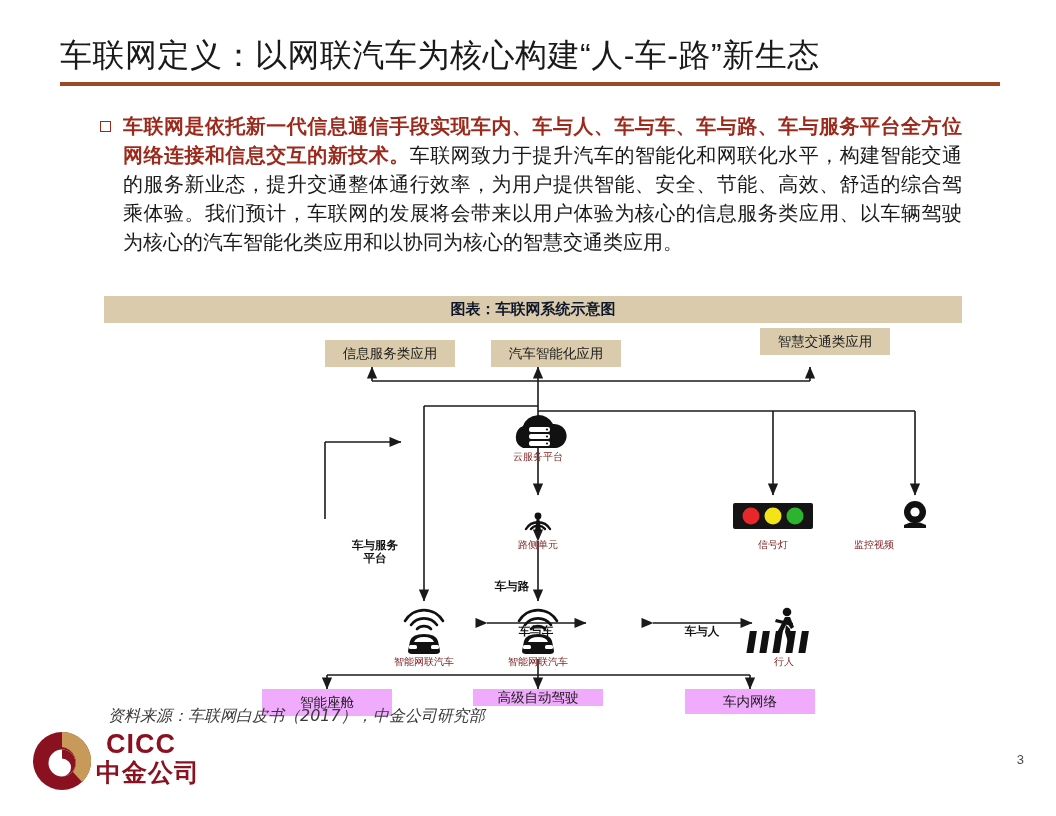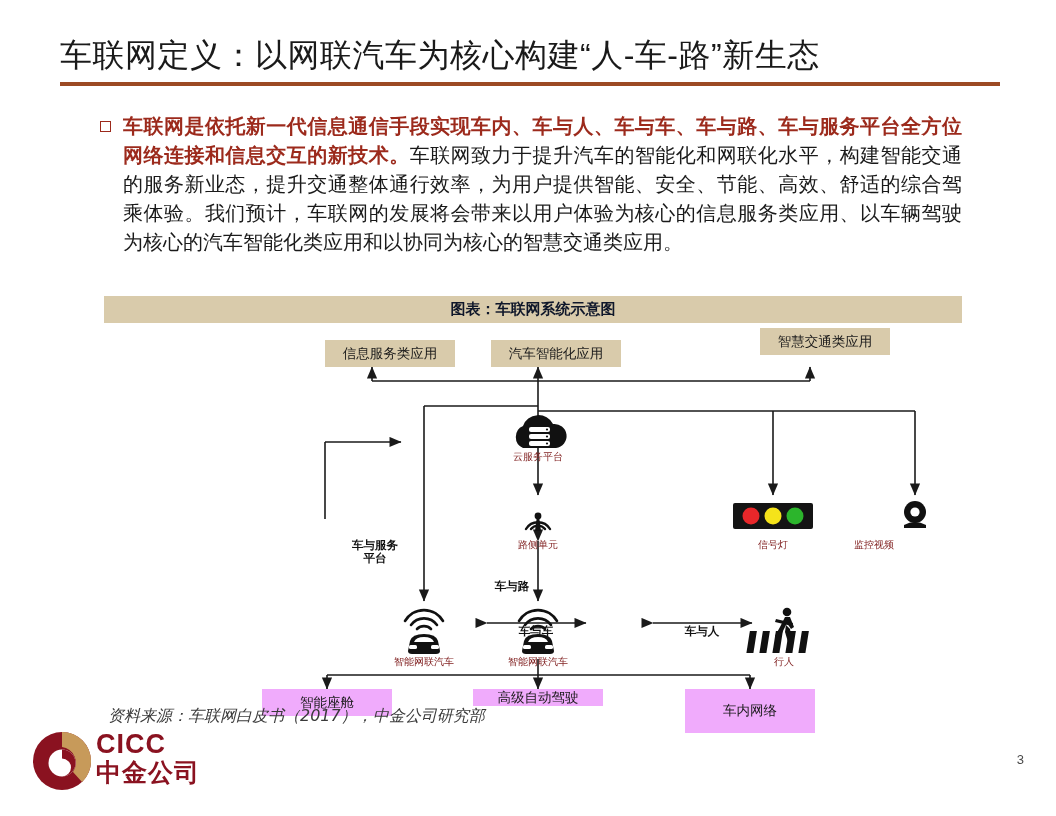--- a/index.html
+++ b/index.html
@@ -62,21 +62,21 @@
   svg{display:block;overflow:visible;}
 
   
   .source{
     position:absolute;left:108px;top:706px;font-size:16px;font-style:italic;
     color:#3a3a3a;white-space:nowrap;
     font-family:"DejaVu Sans","Liberation Sans",sans-serif;
   }
   .logo{position:absolute;left:30px;top:730px;width:230px;height:62px;}
   .logo-text{position:absolute;left:96px;top:730px;}
-  .logo-cicc{font-size:27px;font-weight:bold;color:#8a1220;letter-spacing:1px;line-height:28px;}
+  .logo-cicc{font-size:27px;font-weight:bold;color:#8a1220;letter-spacing:1px;line-height:28px;margin-left:10px;}
   .logo-cn{font-size:25px;font-weight:bold;color:#8a1220;letter-spacing:1px;line-height:28px;}
   .page-no{position:absolute;right:32px;top:752px;font-size:13px;color:#4a4a4a;}
 </style>
 </head>
 <body>
 
 <div class="slide">
 
   <div class="title-block">
     <div class="slide-title">车联网定义：以网联汽车为核心构建“人-车-路”新生态</div>
@@ -251,21 +251,21 @@
       <div class="edge-label" style="left:380px;top:238px;width:56px;">车与路</div>
       <div class="edge-label" style="left:404px;top:283px;width:56px;">车与车</div>
       <div class="edge-label" style="left:570px;top:283px;width:56px;">车与人</div>
 
       <div class="nbox gray" style="left:158px;top:366px;width:130px;height:27px;">
         <span>智能座舱</span>
       </div>
       <div class="nbox gray" style="left:369px;top:366px;width:130px;height:17px;">
         <span>高级自动驾驶</span>
       </div>
-      <div class="nbox gray" style="left:581px;top:366px;width:130px;height:44px;">
+      <div class="nbox gray" style="left:581px;top:366px;width:130px;height:25px;">
         <span>车内网络</span>
       </div>
 
     </div>
   </div>
 
   <div class="source">资料来源：车联网白皮书（2017），中金公司研究部</div>
 
   <div class="logo">
     <svg width="72" height="62" viewBox="0 0 72 62">

